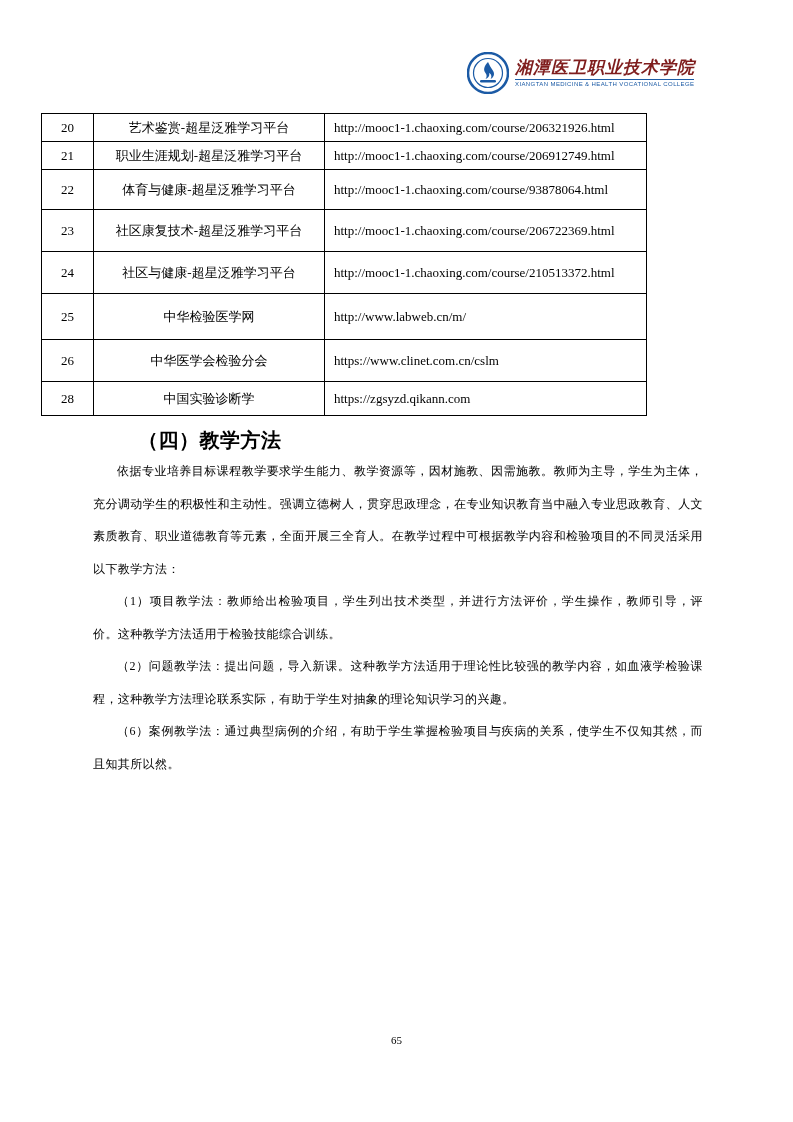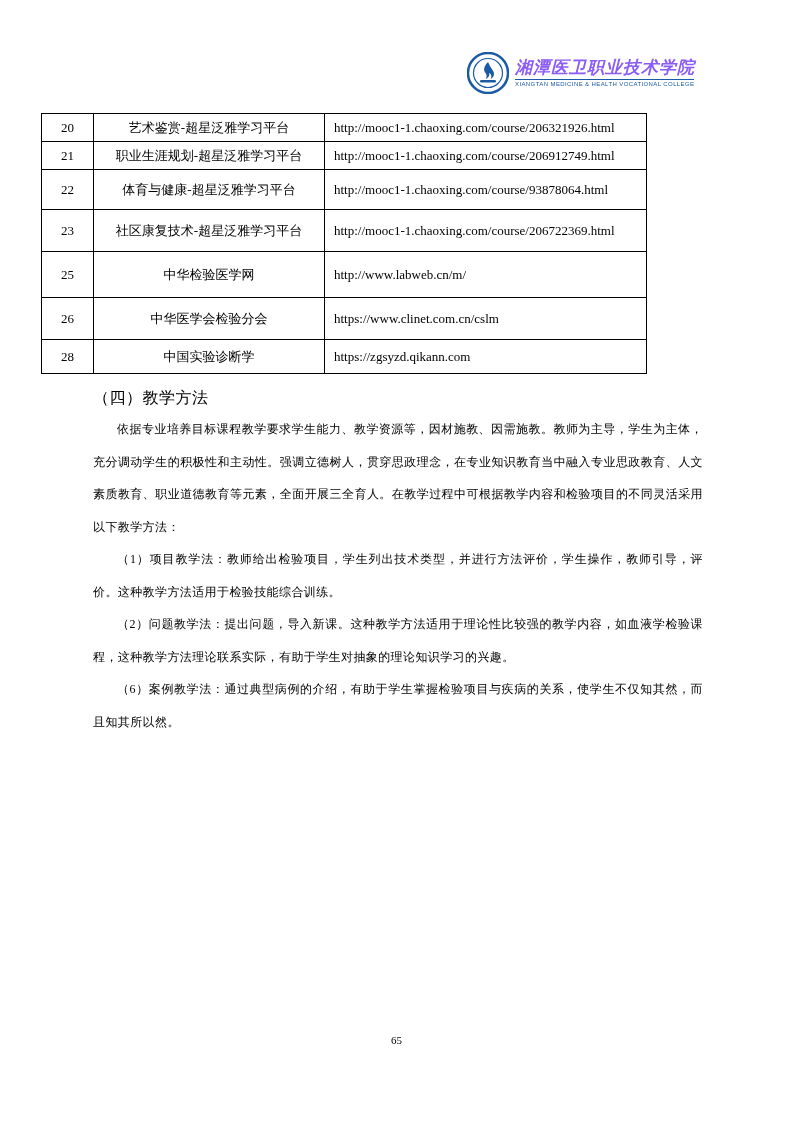--- a/index.html
+++ b/index.html
@@ -27,21 +27,21 @@
     gap: 6px;
   }
   .logo-emblem { width: 42px; height: 42px; flex: 0 0 auto; }
   .logo-text { display: flex; flex-direction: column; align-items: flex-start; }
   .logo-cn {
     font-family: "Liberation Serif", "DejaVu Serif", serif;
     font-weight: bold;
     font-style: italic;
     font-size: 17px;
     letter-spacing: 1px;
-    color: #8b5cf6;
+    color: #7f1d1d;
     white-space: nowrap;
     line-height: 1.1;
   }
   .logo-en {
     font-family: "Liberation Sans", "DejaVu Sans", sans-serif;
     font-size: 6px;
     letter-spacing: 0.4px;
     color: #1b5aa5;
     border-top: 1px solid #1b5aa5;
     padding-top: 1px;
@@ -75,24 +75,25 @@
   tr.r4 { height: 42px; } tr.r5 { height: 46px; }
   tr.r6 { height: 42px; } tr.r7 { height: 40px; }
   tr.r8 { height: 34px; }
   
   .content {
     width: 610px;
     margin-left: 93px;
     margin-top: 9px;
   }
   .section-heading {
-    font-size: 16px;
-    font-weight: normal;
+    font-size: 20px;
+    font-weight: bold;
     line-height: 30px;
     letter-spacing: 0.5px;
+    margin-left: 45px;
   }
   .content p {
     font-size: 12px;
     line-height: 32.5px;
     text-align: justify;
     text-indent: 2em;
     letter-spacing: 0.4px;
   }
   
   .page-number {
@@ -139,20 +140,25 @@
       <tr class="r2">
         <td class="col-no">22</td>
         <td class="col-name">体育与健康-超星泛雅学习平台</td>
         <td class="col-url">http://mooc1-1.chaoxing.com/course/93878064.html</td>
       </tr>
       <tr class="r3">
         <td class="col-no">23</td>
         <td class="col-name">社区康复技术-超星泛雅学习平台</td>
         <td class="col-url">http://mooc1-1.chaoxing.com/course/206722369.html</td>
       </tr>
+      <tr class="r4">
+        <td class="col-no">24</td>
+        <td class="col-name">社区与健康-超星泛雅学习平台</td>
+        <td class="col-url">http://mooc1-1.chaoxing.com/course/210513372.html</td>
+      </tr>
       <tr class="r5">
         <td class="col-no">25</td>
         <td class="col-name">中华检验医学网</td>
         <td class="col-url">http://www.labweb.cn/m/</td>
       </tr>
       <tr class="r6">
         <td class="col-no">26</td>
         <td class="col-name">中华医学会检验分会</td>
         <td class="col-url">https://www.clinet.com.cn/cslm</td>
       </tr>

